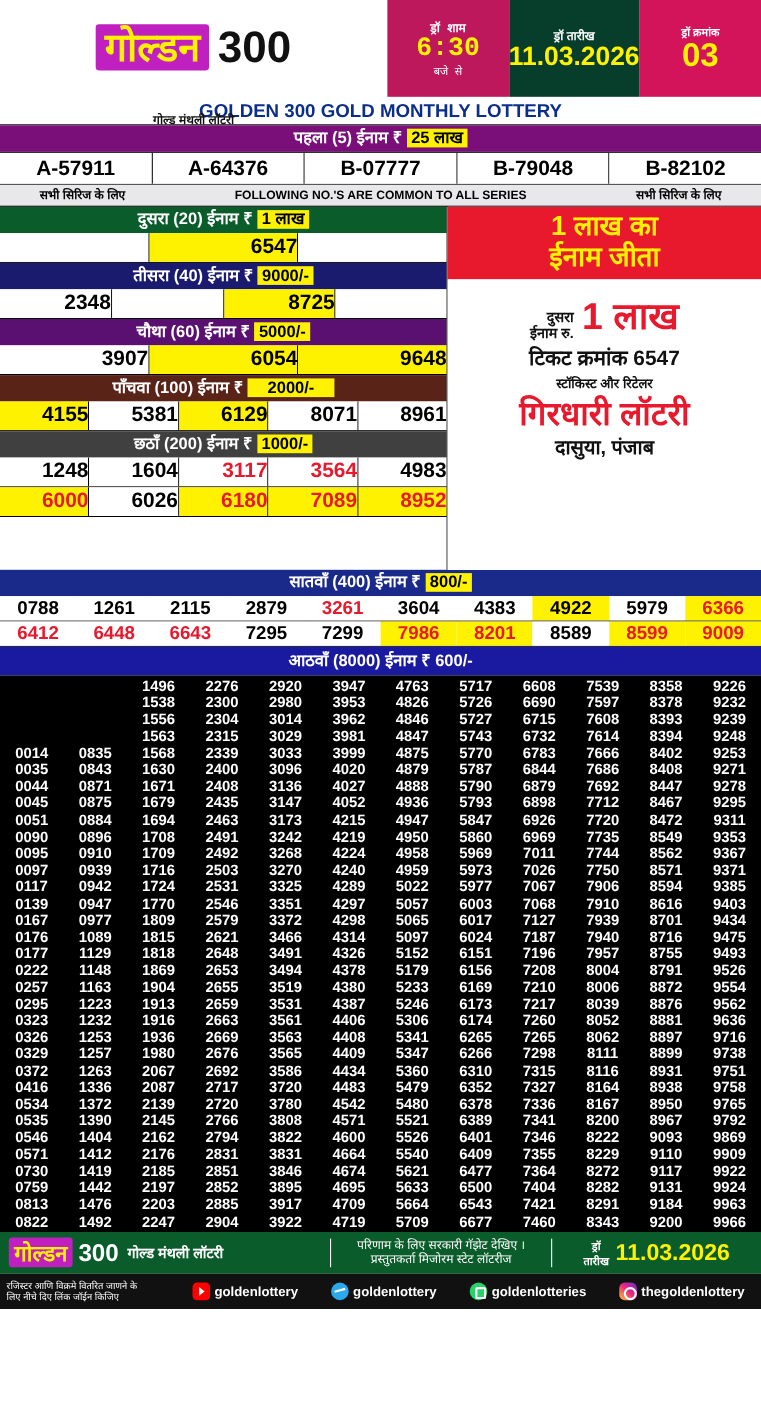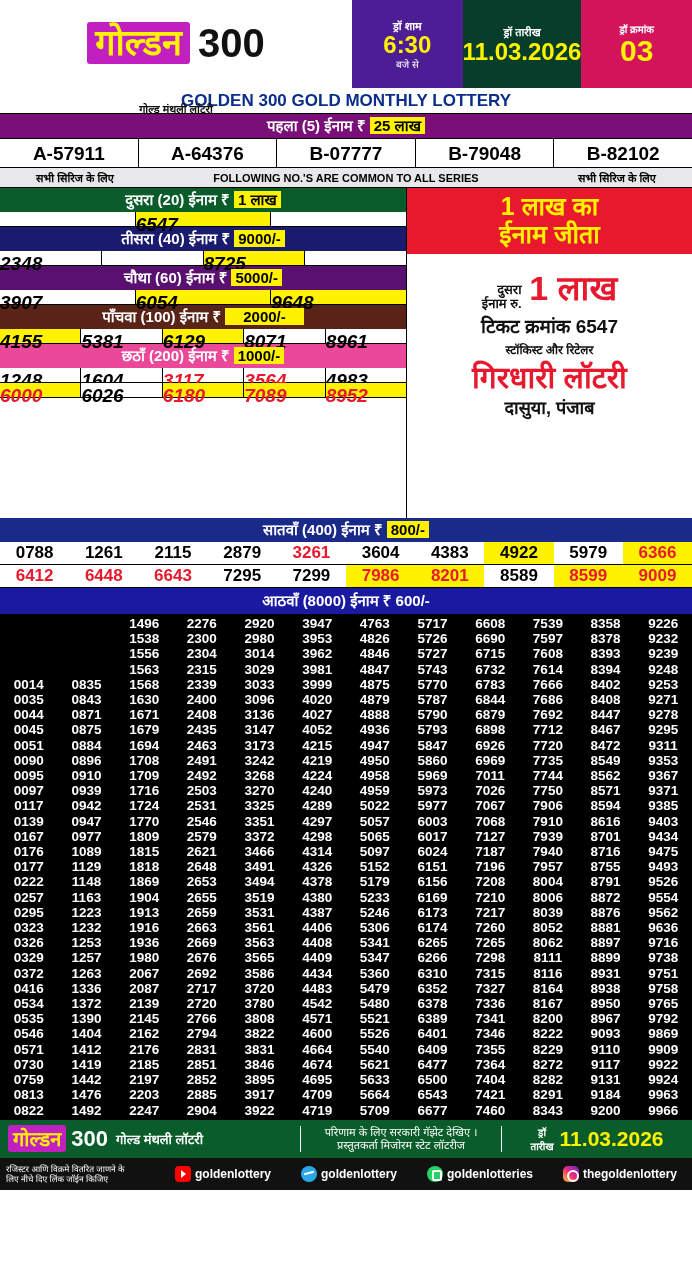--- a/index.html
+++ b/index.html
@@ -22,21 +22,21 @@
   .logo-main { display:flex; align-items:center; }
   .logo-word {
     background:#c020c0; color:#fff200; font-size:36px; font-weight:bold;
     padding:0 8px; line-height:42px; border-radius:3px;
     -webkit-text-stroke:0px;
   }
   .logo-num { color:#111; font-size:40px; font-weight:bold; margin-left:8px; line-height:42px;}
   .logo-sub { font-size:11px; color:#111; font-weight:bold; margin-top:1px;}
 
   .hdr-cell { flex:1; display:flex; flex-direction:column; align-items:center; justify-content:center; color:#fff; }
-  .hdr-time { background:#4c1d95; width:80px; }
+  .hdr-time { background:#be185d; width:80px;font-family:Liberation Mono, monospace; }
   .hdr-time .lbl { font-size:11px; font-weight:bold; }
   .hdr-time .big { font-size:24px; font-weight:bold; color:#fff200; line-height:24px;}
   .hdr-time .sml { font-size:10px; }
   .hdr-date { background:#063d2b; width:160px; }
   .hdr-date .lbl { font-size:11px; font-weight:bold; }
   .hdr-date .big { font-size:24px; font-weight:bold; color:#fff200; line-height:26px;}
   .hdr-ser { background:#d4145a; width:100px; }
   .hdr-ser .lbl { font-size:10px; font-weight:bold; }
   .hdr-ser .big { font-size:30px; font-weight:bold; color:#fff200; line-height:30px;}
 
@@ -70,30 +70,30 @@
   .mid-right { width:286px; border-left:1px solid #000; }
 
   .b2 { background:#0a5c2a; color:#fff; font-size:15px; height:24px; line-height:24px; }
   .b2 .hl { background:#fff200; color:#000; padding:0 4px; }
   .b3 { background:#1a1a6e; color:#fff; font-size:15px; height:24px; line-height:24px; }
   .b3 .hl { background:#fff200; color:#000; padding:0 4px; }
   .b4 { background:#5a1070; color:#fff; font-size:15px; height:24px; line-height:24px; }
   .b4 .hl { background:#fff200; color:#000; padding:0 4px; }
   .b5 { background:#5a2318; color:#fff; font-size:15px; height:24px; line-height:24px; }
   .b5 .hl { background:#fff200; color:#000; padding:0 18px; }
-  .b6 { background:#ec4899; color:#fff; font-size:15px; height:24px; line-height:24px; }
+  .b6 { background:#404040; color:#fff; font-size:15px; height:24px; line-height:24px; }
   .b6 .hl { background:#fff200; color:#000; padding:0 4px; }
   .b7 { background:#1a2a8a; color:#fff; font-size:15px; height:24px; line-height:24px; }
   .b7 .hl { background:#fff200; color:#000; padding:0 4px; }
   .b8 { background:#1a1aa0; color:#fff; font-size:15px; height:26px; line-height:26px; }
 
   .numrow { display:flex; border-bottom:1px solid #000; }
   .numrow .cell {
-    flex:1; text-align:left; font-size:19px; font-weight:bold; color:#000;
-    height:14px; line-height:26px; background:#fff; border-right:1px solid #000;font-style:italic;
+    flex:1; text-align:right; font-size:19px; font-weight:bold; color:#000;
+    height:26px; line-height:26px; background:#fff; border-right:1px solid #000;
   }
   .numrow .cell:last-child { border-right:none; }
   .cell.yel { background:#fff200; }
   .cell.red { color:#e8192c; }
   .cell.blank { }
 
   
   .p7row { display:flex; border-bottom:1px solid #000; }
   .p7row .cell {
     flex:1; text-align:center; font-size:17px; font-weight:bold; height:22px; line-height:22px;

